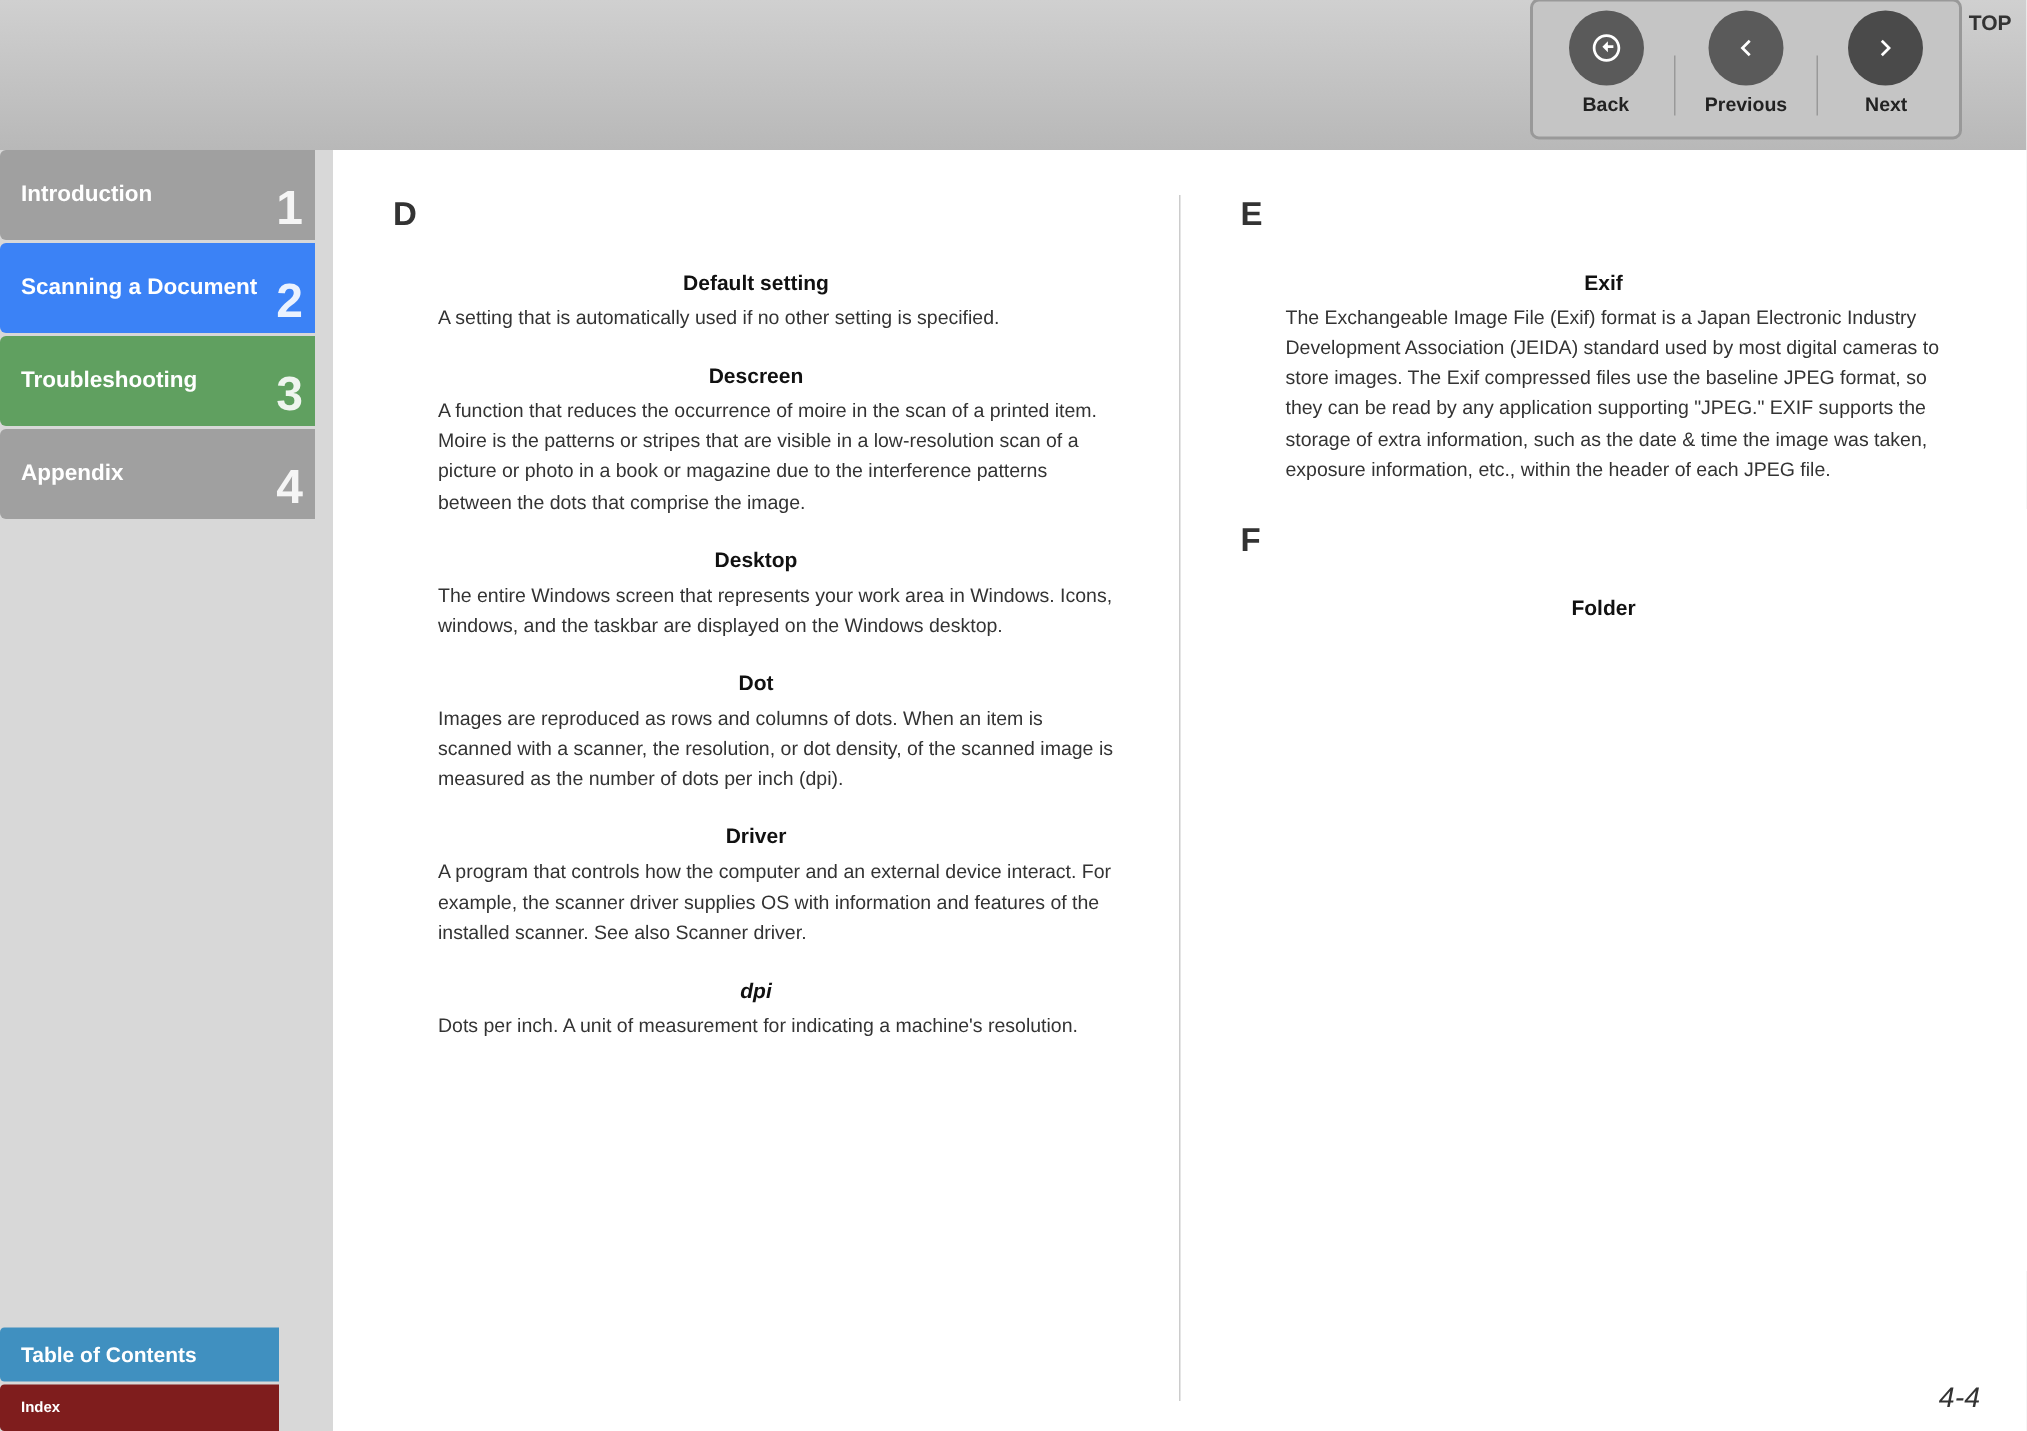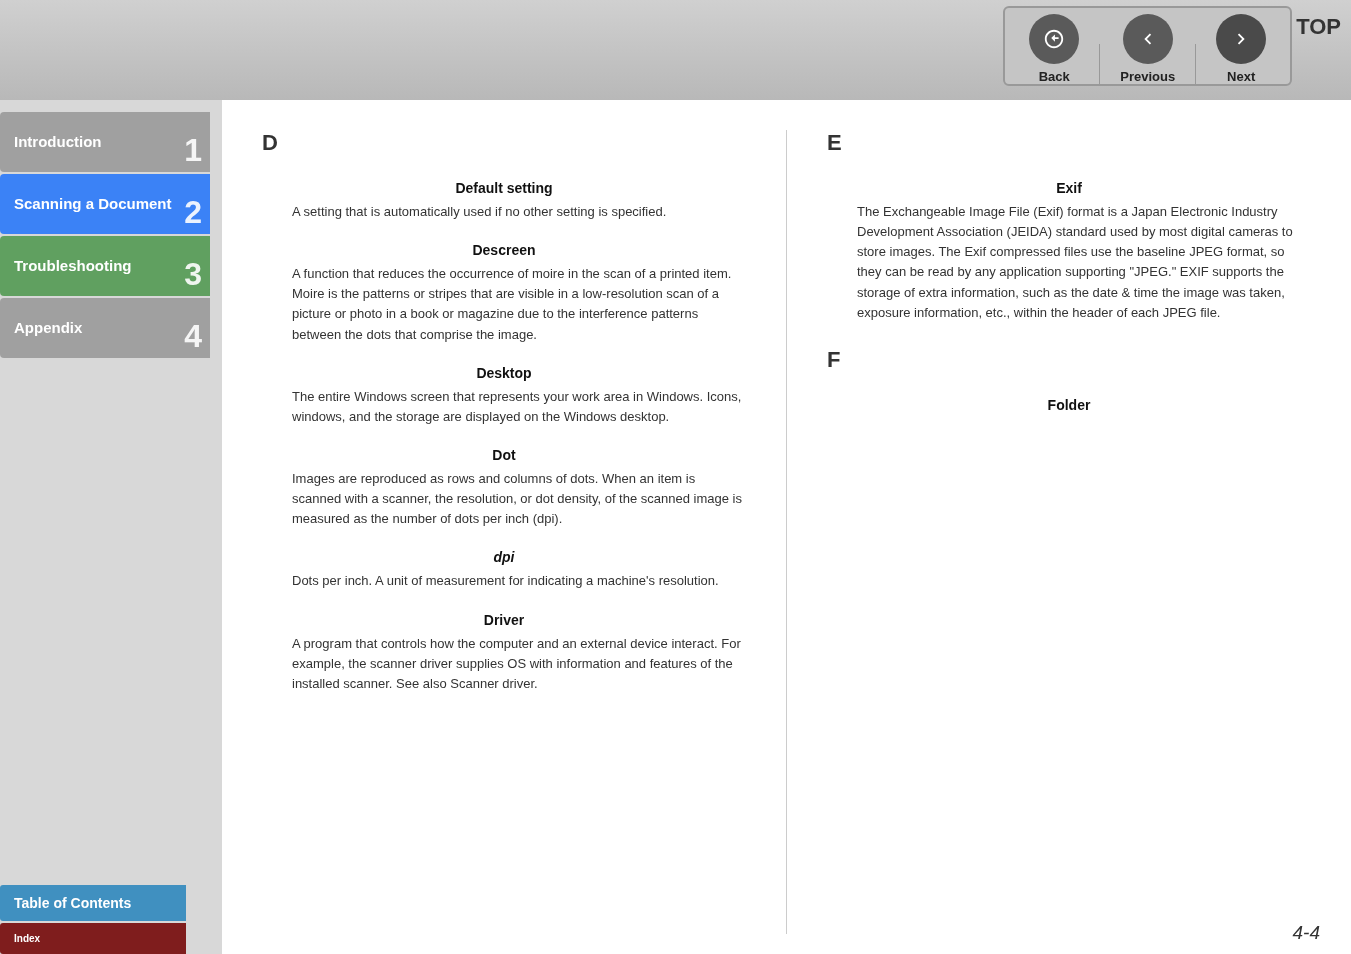--- a/index.html
+++ b/index.html
@@ -27,21 +27,21 @@
     
     #sidebar {
       position: absolute;
       left: 0;
       top: 100px;
       width: 222px;
       height: 854px;
       background: #d8d8d8;
       display: flex;
       flex-direction: column;
-      padding-top: 12px;
+      padding-top: 0;
     }
 
     .sidebar-item {
       position: relative;
       width: 210px;
       margin-bottom: 2px;
       cursor: pointer;
     }
 
     .sidebar-item .item-label {
@@ -192,33 +192,33 @@
       margin-bottom: 5px;
     }
 
     .top-btn-label {
       font-size: 13px;
       color: #222;
       font-weight: bold;
     }
 
     .top-word {
-      font-size: 22px;
+      font-size: 14px;
       font-weight: bold;
       color: #333;
       align-self: flex-start;
       margin-top: 8px;
       margin-left: 4px;
     }
 
     .nav-group-box {
       border: 2px solid #999;
       background: #c5c5c5;
       border-radius: 6px;
-      padding: 6px 14px 0 14px;
+      padding: 6px 14px 14px 14px;
       display: flex;
       align-items: flex-end;
       gap: 10px;
     }
 
     .divider-v {
       width: 1px;
       height: 40px;
       background: #999;
     }
@@ -315,37 +315,37 @@
       <div class="term-desc">A setting that is automatically used if no other setting is specified.</div>
     </div>
 
     <div class="term-block">
       <div class="term-title">Descreen</div>
       <div class="term-desc">A function that reduces the occurrence of moire in the scan of a printed item. Moire is the patterns or stripes that are visible in a low-resolution scan of a picture or photo in a book or magazine due to the interference patterns between the dots that comprise the image.</div>
     </div>
 
     <div class="term-block">
       <div class="term-title">Desktop</div>
-      <div class="term-desc">The entire Windows screen that represents your work area in Windows. Icons, windows, and the storage are displayed on the Windows desktop.</div>
+      <div class="term-desc">The entire Windows screen that represents your work area in Windows. Icons, windows, and the taskbar are displayed on the Windows desktop.</div>
     </div>
 
     <div class="term-block">
       <div class="term-title">Dot</div>
       <div class="term-desc">Images are reproduced as rows and columns of dots. When an item is scanned with a scanner, the resolution, or dot density, of the scanned image is measured as the number of dots per inch (dpi).</div>
     </div>
 
     <div class="term-block">
+      <div class="term-title">Driver</div>
+      <div class="term-desc">A program that controls how the computer and an external device interact. For example, the scanner driver supplies OS with information and features of the installed scanner. See also Scanner driver.</div>
+    </div>
+
+    <div class="term-block">
       <div class="term-title italic-term">dpi</div>
       <div class="term-desc">Dots per inch. A unit of measurement for indicating a machine's resolution.</div>
     </div>
-
-    <div class="term-block">
-      <div class="term-title">Driver</div>
-      <div class="term-desc">A program that controls how the computer and an external device interact. For example, the scanner driver supplies OS with information and features of the installed scanner. See also Scanner driver.</div>
-    </div>
   </div>
 
   <div class="content-right">
 
     <div class="section-letter">E</div>
 
     <div class="term-block">
       <div class="term-title">Exif</div>
       <div class="term-desc">The Exchangeable Image File (Exif) format is a Japan Electronic Industry Development Association (JEIDA) standard used by most digital cameras to store images. The Exif compressed files use the baseline JPEG format, so they can be read by any application supporting "JPEG." EXIF supports the storage of extra information, such as the date &amp; time the image was taken, exposure information, etc., within the header of each JPEG file.</div>
     </div>

